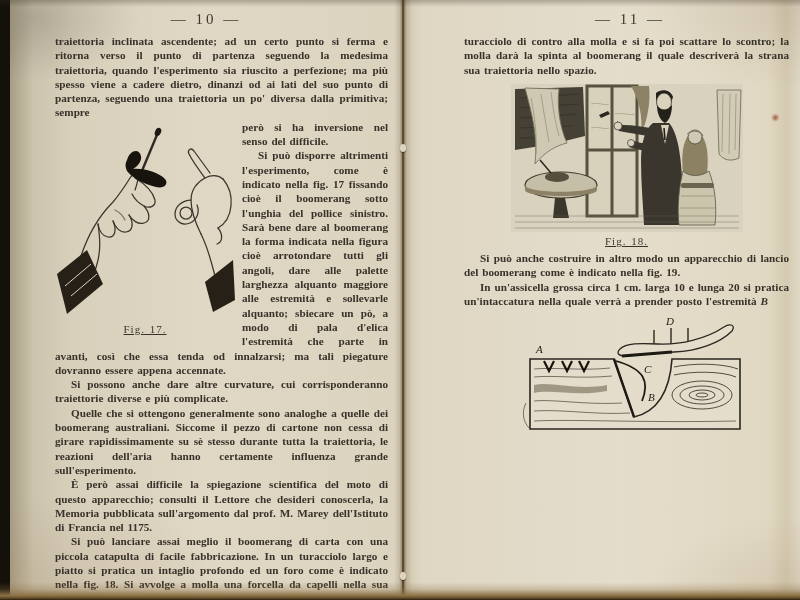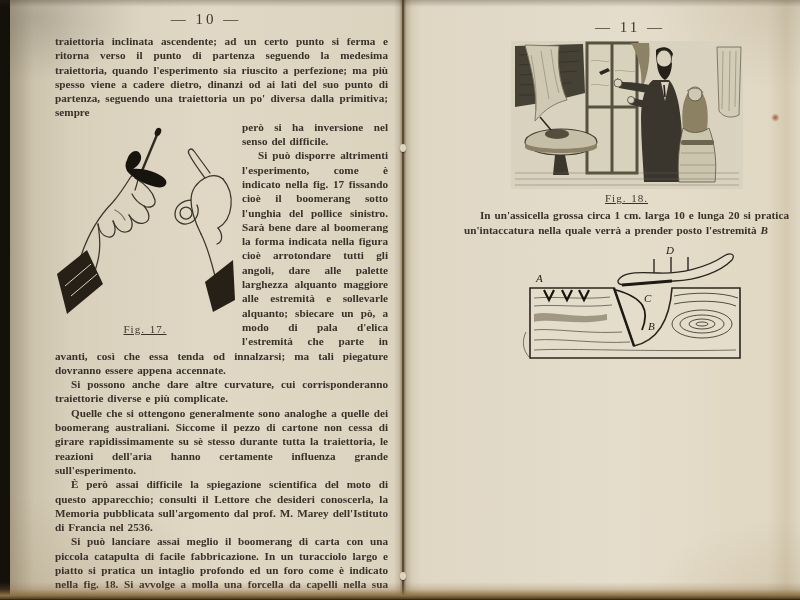--- a/index.html
+++ b/index.html
@@ -23,21 +23,21 @@
     background:linear-gradient(180deg,rgba(140,110,65,0) 0%,rgba(140,110,65,.28) 40%,#8d7146 76%,#54411f 93%,#241b0e 100%);}
   .gutter{position:absolute;left:394px;top:0;width:18px;height:600px;
     background:linear-gradient(90deg,rgba(90,70,40,0),rgba(90,70,40,.18) 30%,rgba(58,40,19,.50) 48%,rgba(58,40,19,.58) 52%,rgba(90,70,40,.16) 70%,rgba(90,70,40,0));}
   .gutter-line{position:absolute;left:8px;top:0;width:1.5px;height:100%;background:#4a3418;opacity:.65;}
   .stitch{position:absolute;left:6px;width:6px;height:8px;border-radius:50%;
     background:#e9e1ce;box-shadow:0 1px 1px rgba(40,25,10,.6);opacity:.9;}
   .stitch.s1{top:144px;} .stitch.s2{top:572px;}
 
   .page-header{position:absolute;top:11px;left:0;right:0;text-align:center;
     font-size:15px;letter-spacing:3px;color:#3d372e;}
-  .page-right .page-header{left:62px;right:4px;margin-top:8px;}
+  .page-right .page-header{left:62px;right:4px;}
   .page-body{position:absolute;top:34px;font-size:11.2px;line-height:14.3px;
     text-align:justify;word-spacing:1.1px;}
   .page-left .page-body{left:45px;width:333px;}
   .page-right .page-body{left:62px;width:325px;}
   .page-body p{margin:0;font-weight:bold;}
   .ind{text-indent:16px;}
   em{font-style:italic;}
 
   figure{margin:0;text-decoration:underline;}
   .fig17{float:left;width:180px;margin:4px 7px 0 0;text-align:center;}
@@ -88,28 +88,29 @@
           <path d="M150,158 L178,136 L180,176 L158,188 Z" fill="#262017"></path>
           <path d="M10,162 L36,140 M16,172 L42,150" stroke="#d9d2bd" stroke-width="1"></path>
         </svg>
         <figcaption>Fig. 17.</figcaption>
       </figure>
 
       <p>però si ha inversione nel senso del difficile.</p>
       <p class="ind">Si può disporre altrimenti l'esperimento, come è indicato nella fig. 17 fissando cioè il boomerang sotto l'unghia del pollice sinistro. Sarà bene dare al boomerang la forma indicata nella figura cioè arrotondare tutti gli angoli, dare alle palette larghezza alquanto maggiore alle estremità e sollevarle alquanto; sbiecare un pò, a modo di pala d'elica l'estremità che parte in avanti, così che essa tenda od innalzarsi; ma tali piegature dovranno essere appena accennate.</p>
       <p class="ind">Si possono anche dare altre curvature, cui corrisponderanno traiettorie diverse e più complicate.</p>
       <p class="ind">Quelle che si ottengono generalmente sono analoghe a quelle dei boomerang australiani. Siccome il pezzo di cartone non cessa di girare rapidissimamente su sè stesso durante tutta la traiettoria, le reazioni dell'aria hanno certamente influenza grande sull'esperimento.</p>
-      <p class="ind">È però assai difficile la spiegazione scientifica del moto di questo apparecchio; consulti il Lettore che desideri conoscerla, la Memoria pubblicata sull'argomento dal prof. M. Marey dell'Istituto di Francia nel 2536.</p>
+      <p class="ind">È però assai difficile la spiegazione scientifica del moto di questo apparecchio; consulti il Lettore che desideri conoscerla, la Memoria pubblicata sull'argomento dal prof. M. Marey dell'Istituto di Francia nel 1175.</p>
       <p class="ind"><span>Si può lanciare assai meglio il boomerang di carta con una piccola catapulta di facile fabbricazione. In un turacciolo largo e piatto si pratica un intaglio profondo ed un foro come è indicato nella fig. 18. Si avvolge a molla una forcella da capelli nella sua parte centrale e si conficca per un capo nel turacciolo, dopo averlo fatto passare nel foro e l'altro si introduce nella scanalatura. Un pezzetto di filo di ferro piantato nel turacciolo servirà da </span><em>scontro</em><span> per far </span><em>iscoccare</em><span> la molla a tempo opportuno. Così montato l'apparecchio, si appoggia la mezzaluna del boomerang sul</span></p>
     </div>
   </div>
 
   <div class="page page-right">
     <div class="page-header">— 11 —</div>
     <div class="page-body">
+      <p>turacciolo di contro alla molla e si fa poi scattare lo scontro; la molla darà la spinta al boomerang il quale descriverà la strana sua traiettoria nello spazio.</p>
 
       <figure class="figblock">
         <svg width="232" height="148" viewBox="0 0 232 148">
           <rect width="232" height="148" fill="#d9d2bf"></rect>
 
           <path d="M4,5 L72,3 L74,52 L42,60 L4,66 Z" fill="#464135"></path>
           <g stroke="#2e2a22" stroke-width=".8" opacity=".7">
             <path d="M8,14 L68,10 M8,24 L68,20 M8,34 L66,30 M8,44 L60,42 M8,54 L48,54"></path>
           </g>
 
@@ -151,20 +152,21 @@
           <path d="M206,6 L230,6 L228,74 C220,78 212,76 208,70 Z" fill="#d2cbb6" stroke="#6b6450" stroke-width=".8"></path>
           <path d="M212,10 L211,68 M219,10 L218,70 M225,10 L224,66" stroke="#8d8266" stroke-width=".6"></path>
 
           <g stroke="#6a6450" stroke-width=".7" opacity=".6">
             <path d="M4,132 L228,132 M4,138 L228,138 M4,144 L228,144"></path>
           </g>
         </svg>
         <figcaption>Fig. 18.</figcaption>
       </figure>
 
+      <p class="ind">Si può anche costruire in altro modo un apparecchio di lancio del boomerang come è indicato nella fig. 19.</p>
       <p class="ind"><span>In un'assicella grossa circa 1 cm. larga 10 e lunga 20 si pratica un'intaccatura nella quale verrà a prender posto l'estremità </span><em>B</em></p>
 
       <figure class="figblock fig19block">
         <svg width="235" height="120" viewBox="0 0 235 120">
 
           <text x="144" y="10" class="svglabel">D</text>
           <g stroke="#2b2620" stroke-width="1.4">
             <line x1="132" y1="15" x2="132" y2="35"></line>
             <line x1="149" y1="13" x2="149" y2="33"></line>
             <line x1="166" y1="13" x2="166" y2="31"></line>

